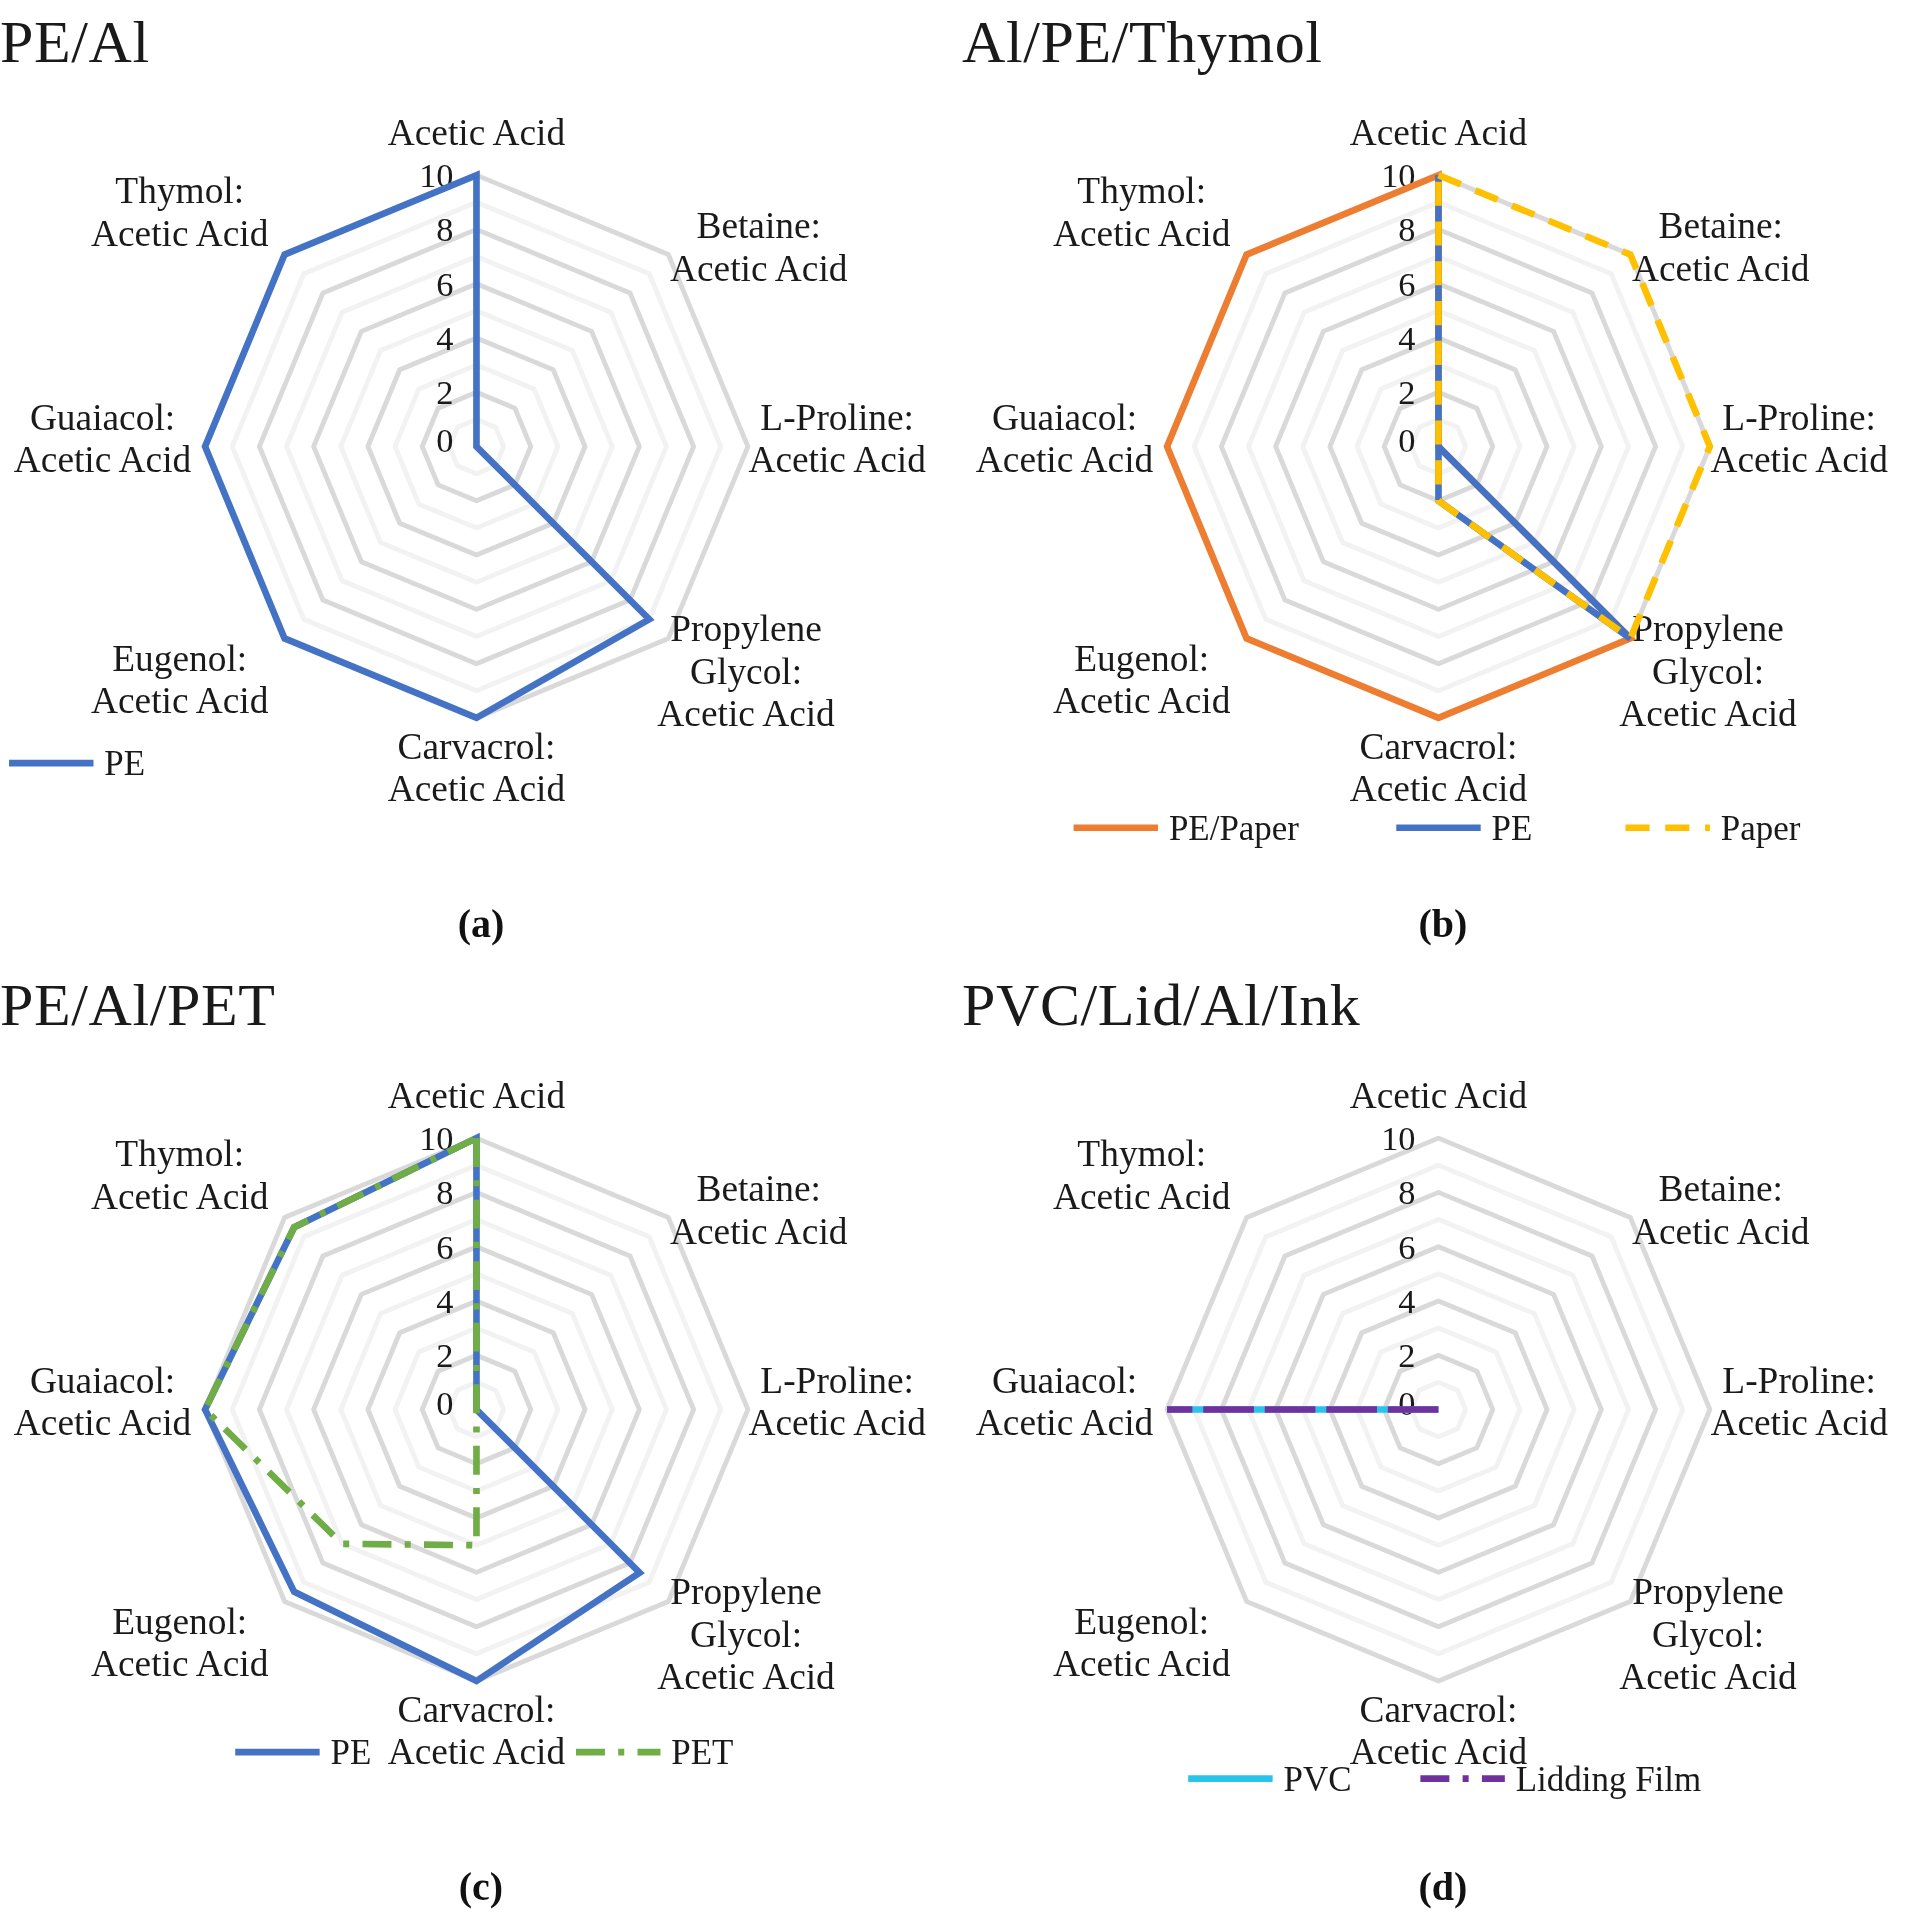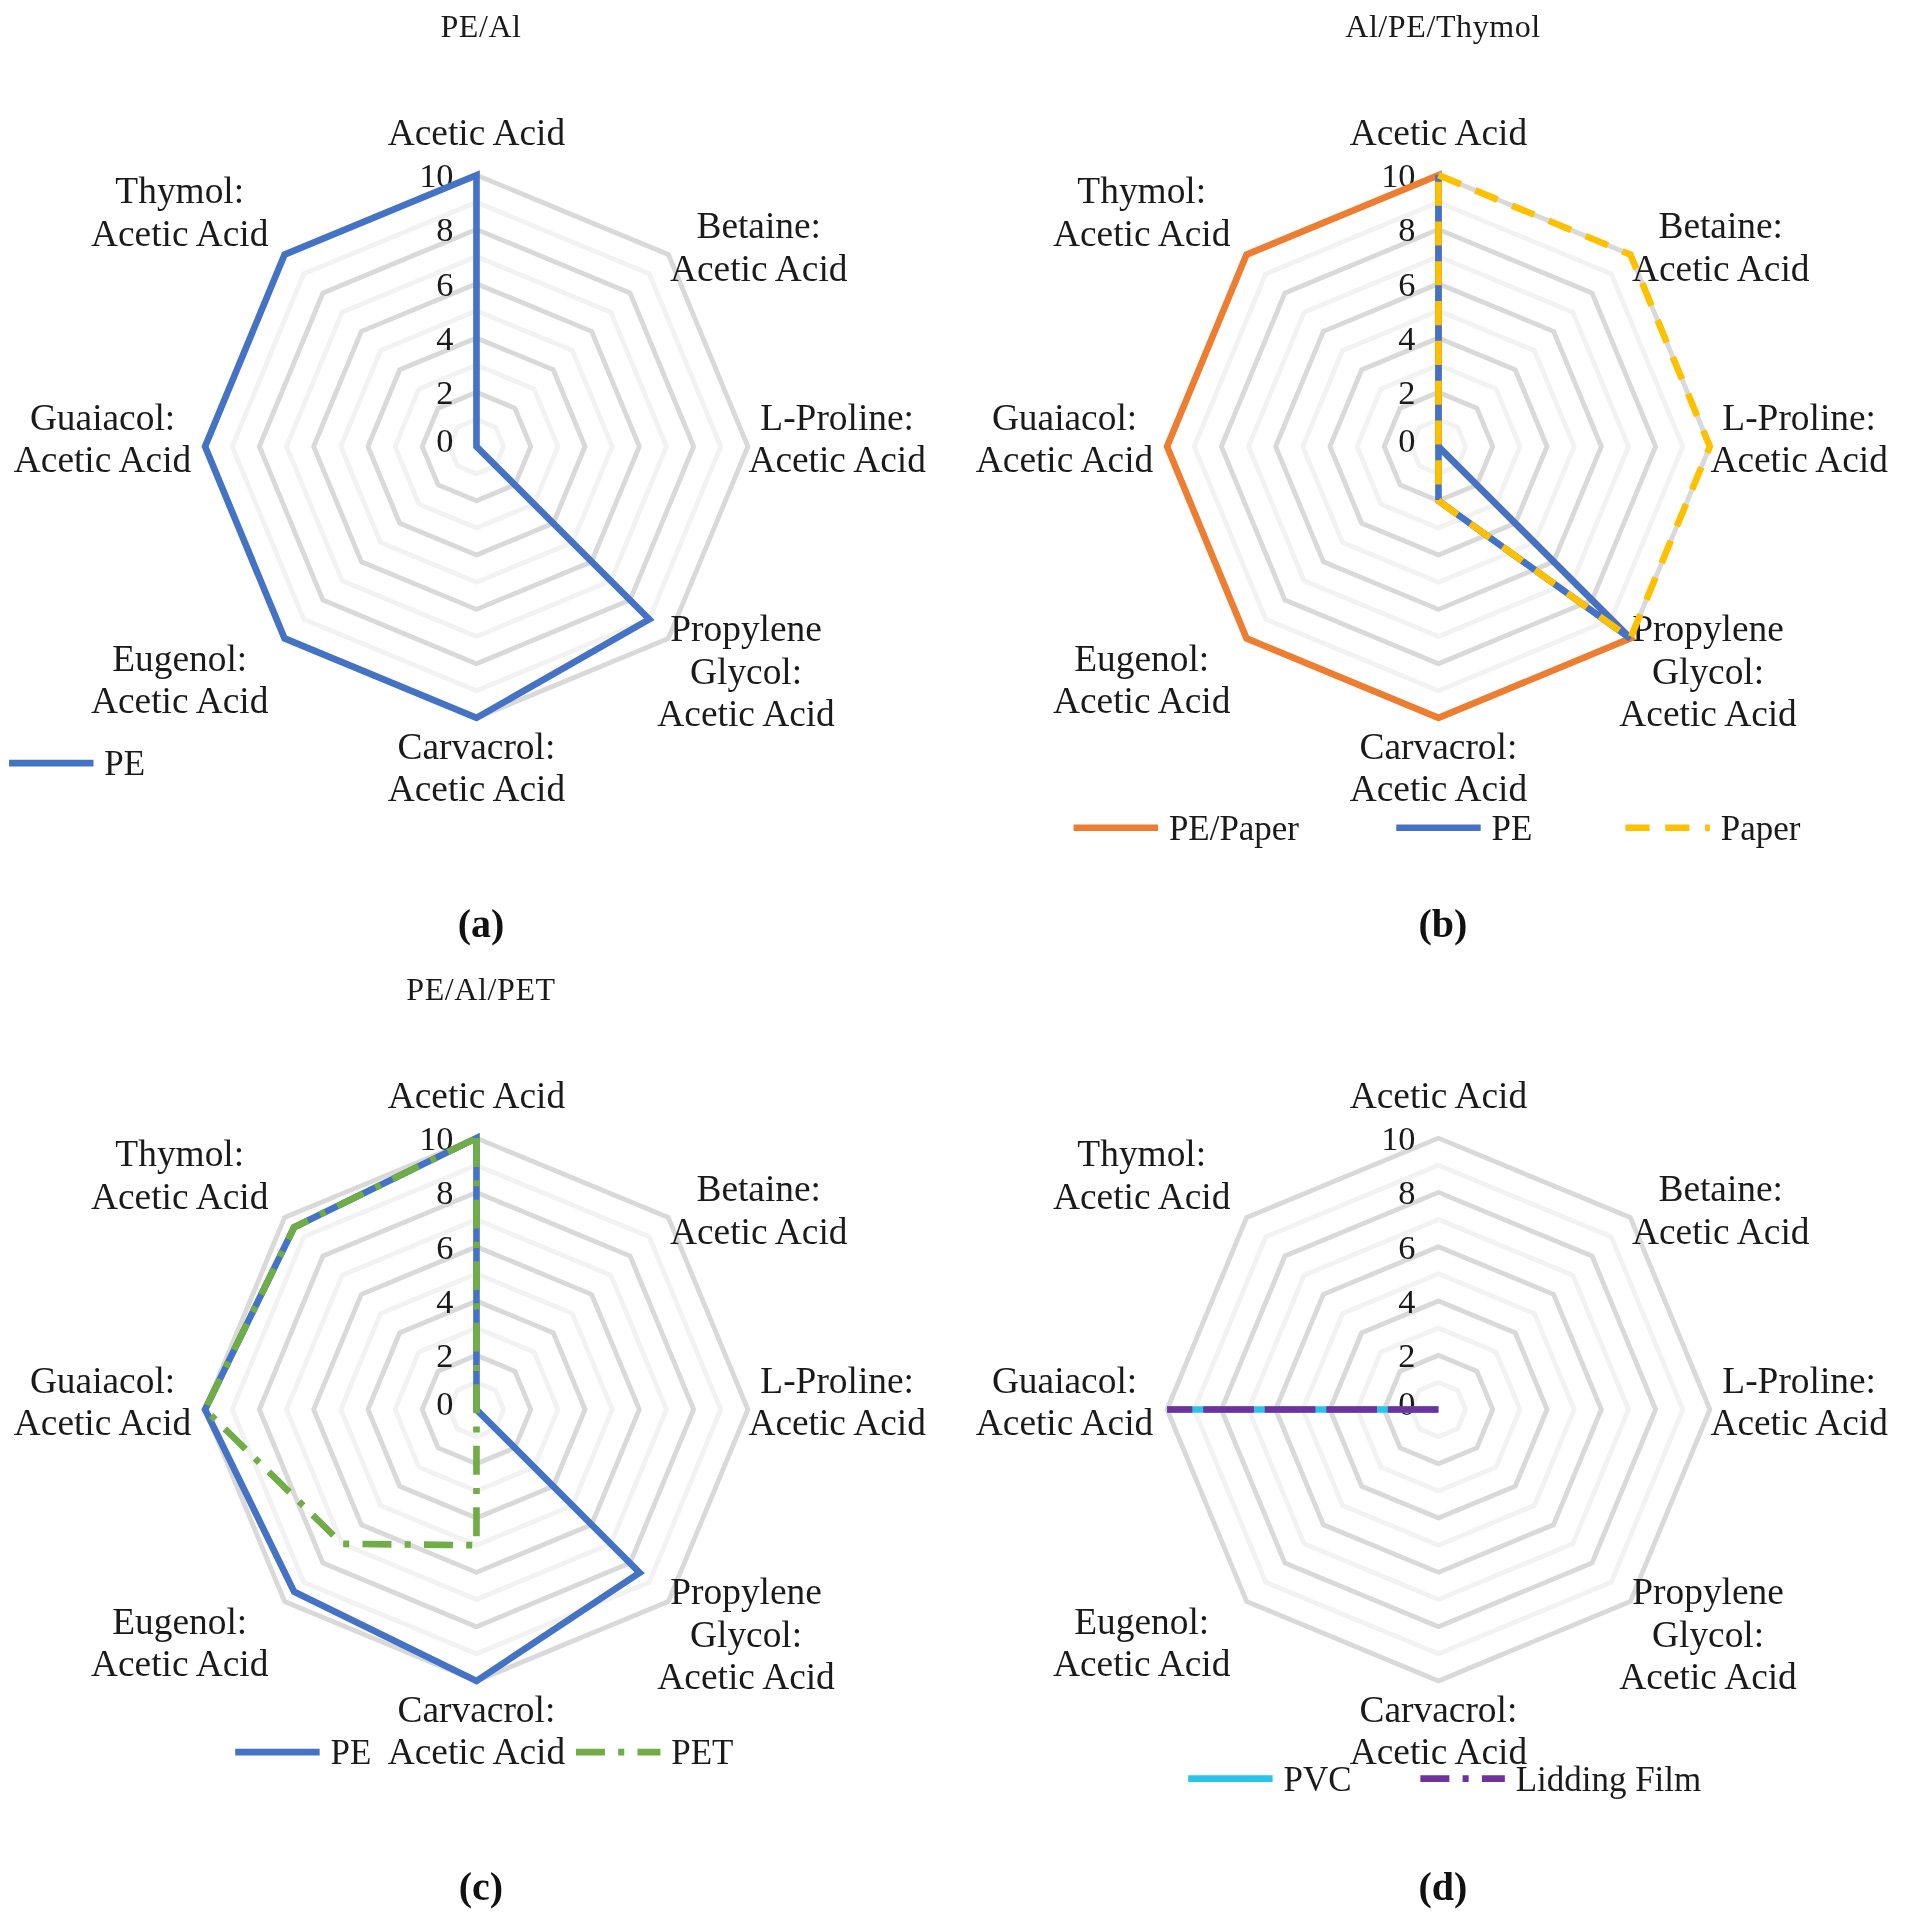--- a/index.html
+++ b/index.html
@@ -1,19 +1,19 @@
 <!DOCTYPE html>
 <html style="font-size:9.7px"><head>
 <meta charset="utf-8">
 <style>
   html,body{margin:0;padding:0;background:#ffffff;}
   body{width:1924px;height:1926px;font-family:"Liberation Serif","DejaVu Serif",serif;}
   .figure{display:grid;grid-template-columns:962px 962px;grid-template-rows:963px 963px;width:1924px;height:1926px;background:#fff;}
   .panel{position:relative;width:962px;height:963px;overflow:hidden;}
-  .panel-title{position:absolute;top:8.4px;left:0;width:100%;text-align:center;font-size:32px;color:#1a1a1a;letter-spacing:0.6px;}
+  .panel-title{position:absolute;top:8.4px;left:0;width:100%;text-align:left;font-size:60px;color:#1a1a1a;letter-spacing:0.6px;}
   .panel-letter{position:absolute;bottom:15.7px;left:0;width:100%;text-align:center;font-size:40px;font-weight:bold;color:#111;}
   svg.radar{position:absolute;top:0;left:0;}
   svg.radar text{font-family:"Liberation Serif","DejaVu Serif",serif;fill:#1a1a1a;}
   svg.radar .axis-label{font-size:62px;}
   svg.radar .tick-label{font-size:57px;}
   svg.radar .legend-label{font-size:58px;}
 </style>
 </head>
 <body>
 
@@ -228,17 +228,18 @@
           <polygon points="790.0,740.0 790.0,740.0 790.0,740.0 790.0,740.0 790.0,740.0 790.0,740.0 340.0,740.0 790.0,740.0" fill="none" stroke="#29C3EC" stroke-width="11"></polygon>
           <polygon points="790.0,740.0 790.0,740.0 790.0,740.0 790.0,740.0 790.0,740.0 790.0,740.0 340.0,740.0 790.0,740.0" fill="none" stroke="#7030A0" stroke-width="11" stroke-dasharray="48 22 10 22"></polygon>
         </g>
         <g>
           <line x1="375" y1="1352" x2="515" y2="1352" stroke="#29C3EC" stroke-width="11"></line>
           <text x="533" y="1372" class="legend-label">PVC</text>
           <line x1="760" y1="1352" x2="900" y2="1352" stroke="#7030A0" stroke-width="11" stroke-dasharray="48 22 10 22"></line>
           <text x="918" y="1372" class="legend-label">Lidding Film</text>
         </g>
       </svg>
+    <div class="panel-title">PVC/Lid/Al/Ink</div>
     <div class="panel-letter">(d)</div>
   </div>
 
 </div>
 
 
 </body></html>

